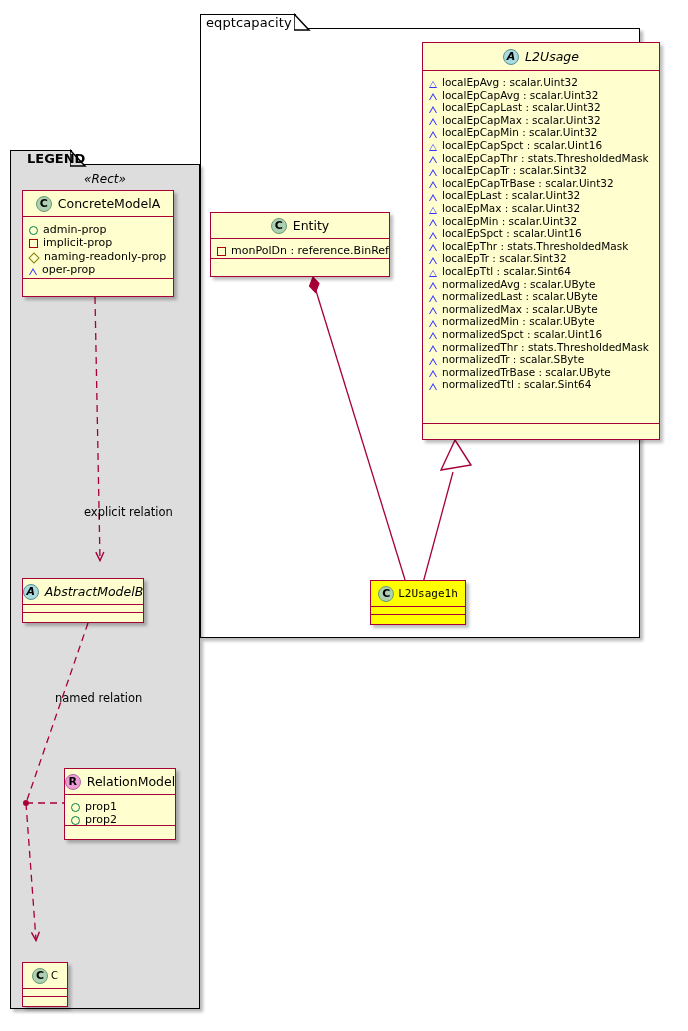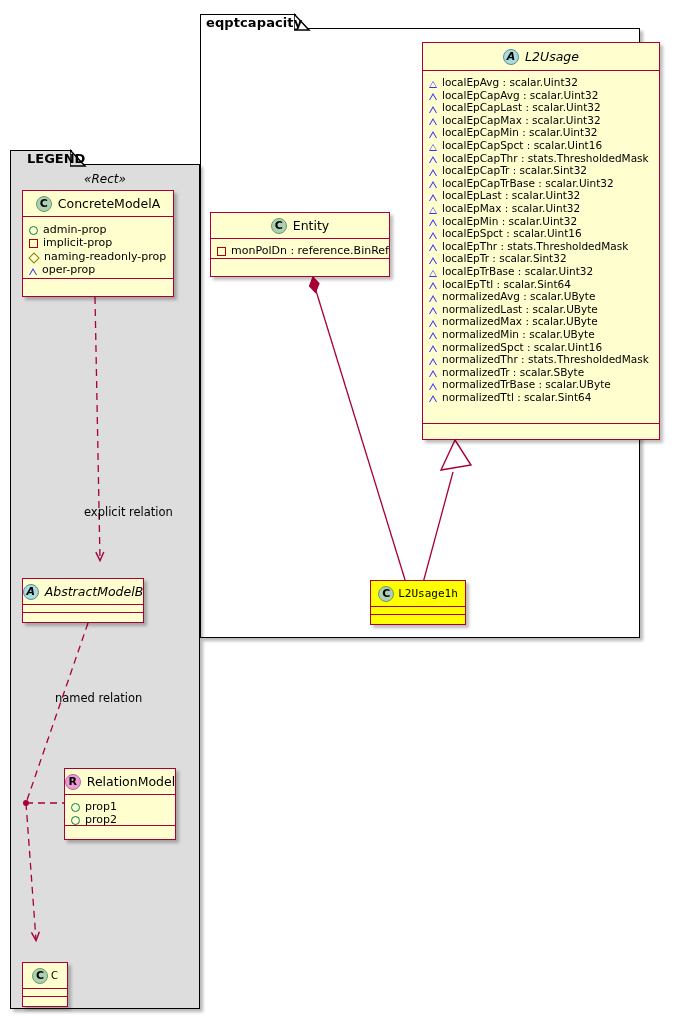--- a/index.html
+++ b/index.html
@@ -9,21 +9,21 @@
   .canvas{position:absolute;left:0;top:0;width:688px;height:1031px;}
 
   svg.wires{position:absolute;left:0;top:0;width:688px;height:1031px;
             pointer-events:none;overflow:visible;}
 
   
   .pkg{position:absolute;box-sizing:border-box;background:#FFFFFF;
        border:1.5px solid #000000;box-shadow:3px 3px 3px rgba(0,0,0,.28);}
   .pkg-tab{position:absolute;box-sizing:border-box;background:#FFFFFF;
        border:1.5px solid #000000;border-bottom:none;}
-  .pkg-tab-name{position:absolute;font-size:13px;font-weight:bold;color:#000;
+  .pkg-tab-name{position:absolute;font-size:13px;font-weight:normal;color:#000;
        white-space:nowrap;letter-spacing:.1px;}
   .pkg-tab-fold{position:absolute;}
 
   
   .legend{position:absolute;box-sizing:border-box;background:#DDDDDD;
        border:1.5px solid #000000;box-shadow:3px 3px 3px rgba(0,0,0,.28);}
   .legend-tab{position:absolute;box-sizing:border-box;background:#DDDDDD;
        border:1.5px solid #000000;border-bottom:none;}
   .legend-tab-name{position:absolute;font-size:13px;font-weight:bold;color:#000;
        white-space:nowrap;}
@@ -249,24 +249,20 @@
         <div class="attr">
           <span class="mk triangle"></span>
           <span class="attr-txt">localEpThr : stats.ThresholdedMask</span>
         </div>
         <div class="attr">
           <span class="mk triangle"></span>
           <span class="attr-txt">localEpTr : scalar.Sint32</span>
         </div>
         <div class="attr">
           <span class="mk triangle"></span>
-          <span class="attr-txt">localEpTrBase : scalar.Uint32</span>
-        </div>
-        <div class="attr">
-          <span class="mk triangle"></span>
           <span class="attr-txt">localEpTtl : scalar.Sint64</span>
         </div>
         <div class="attr">
           <span class="mk triangle"></span>
           <span class="attr-txt">normalizedAvg : scalar.UByte</span>
         </div>
         <div class="attr">
           <span class="mk triangle"></span>
           <span class="attr-txt">normalizedLast : scalar.UByte</span>
         </div>

